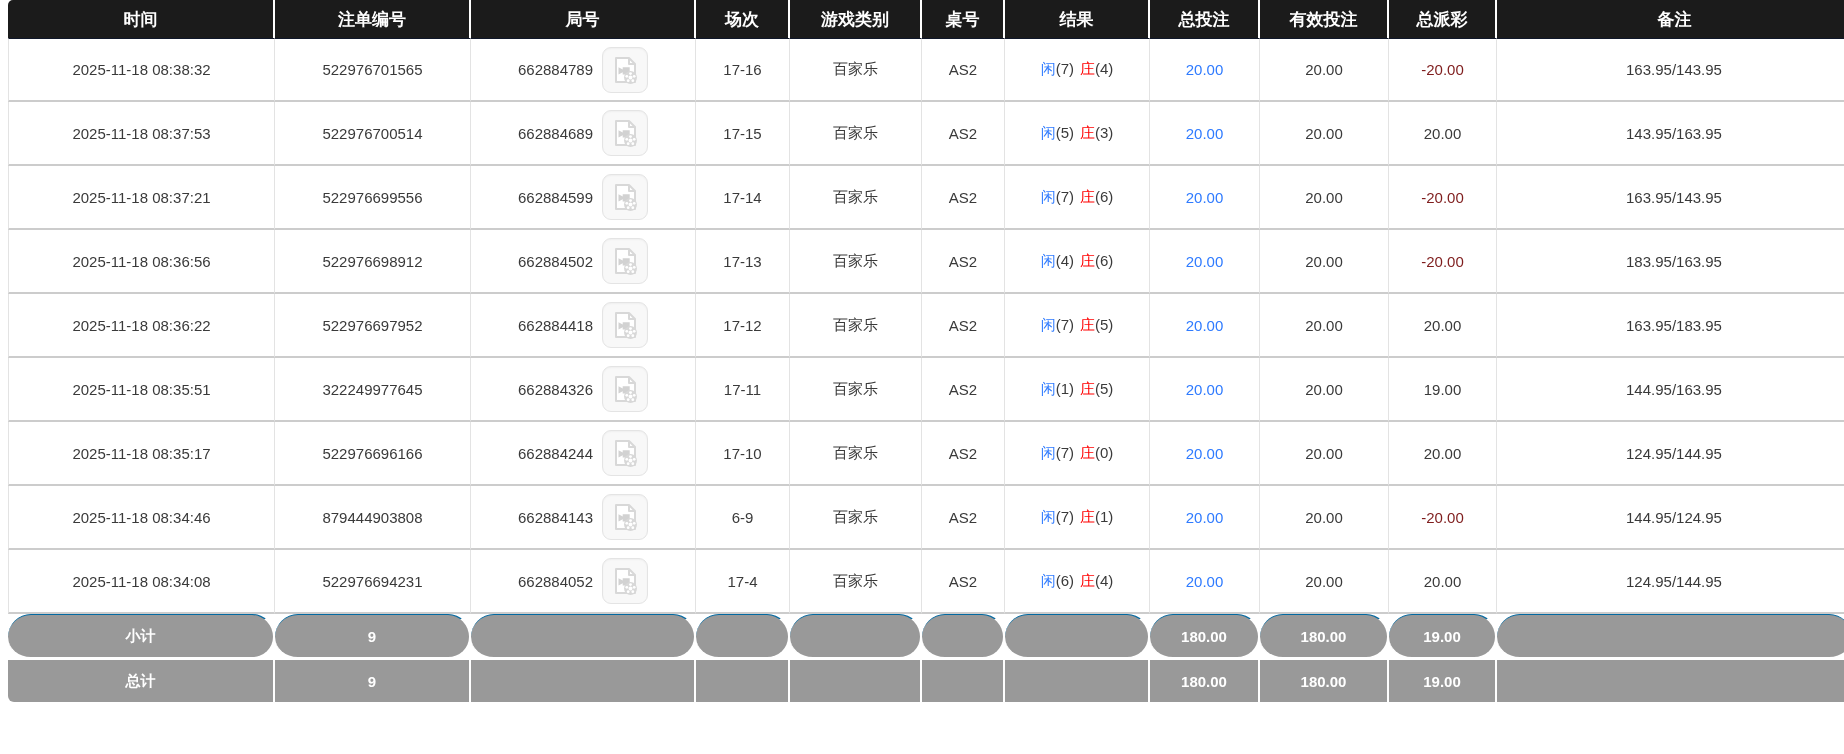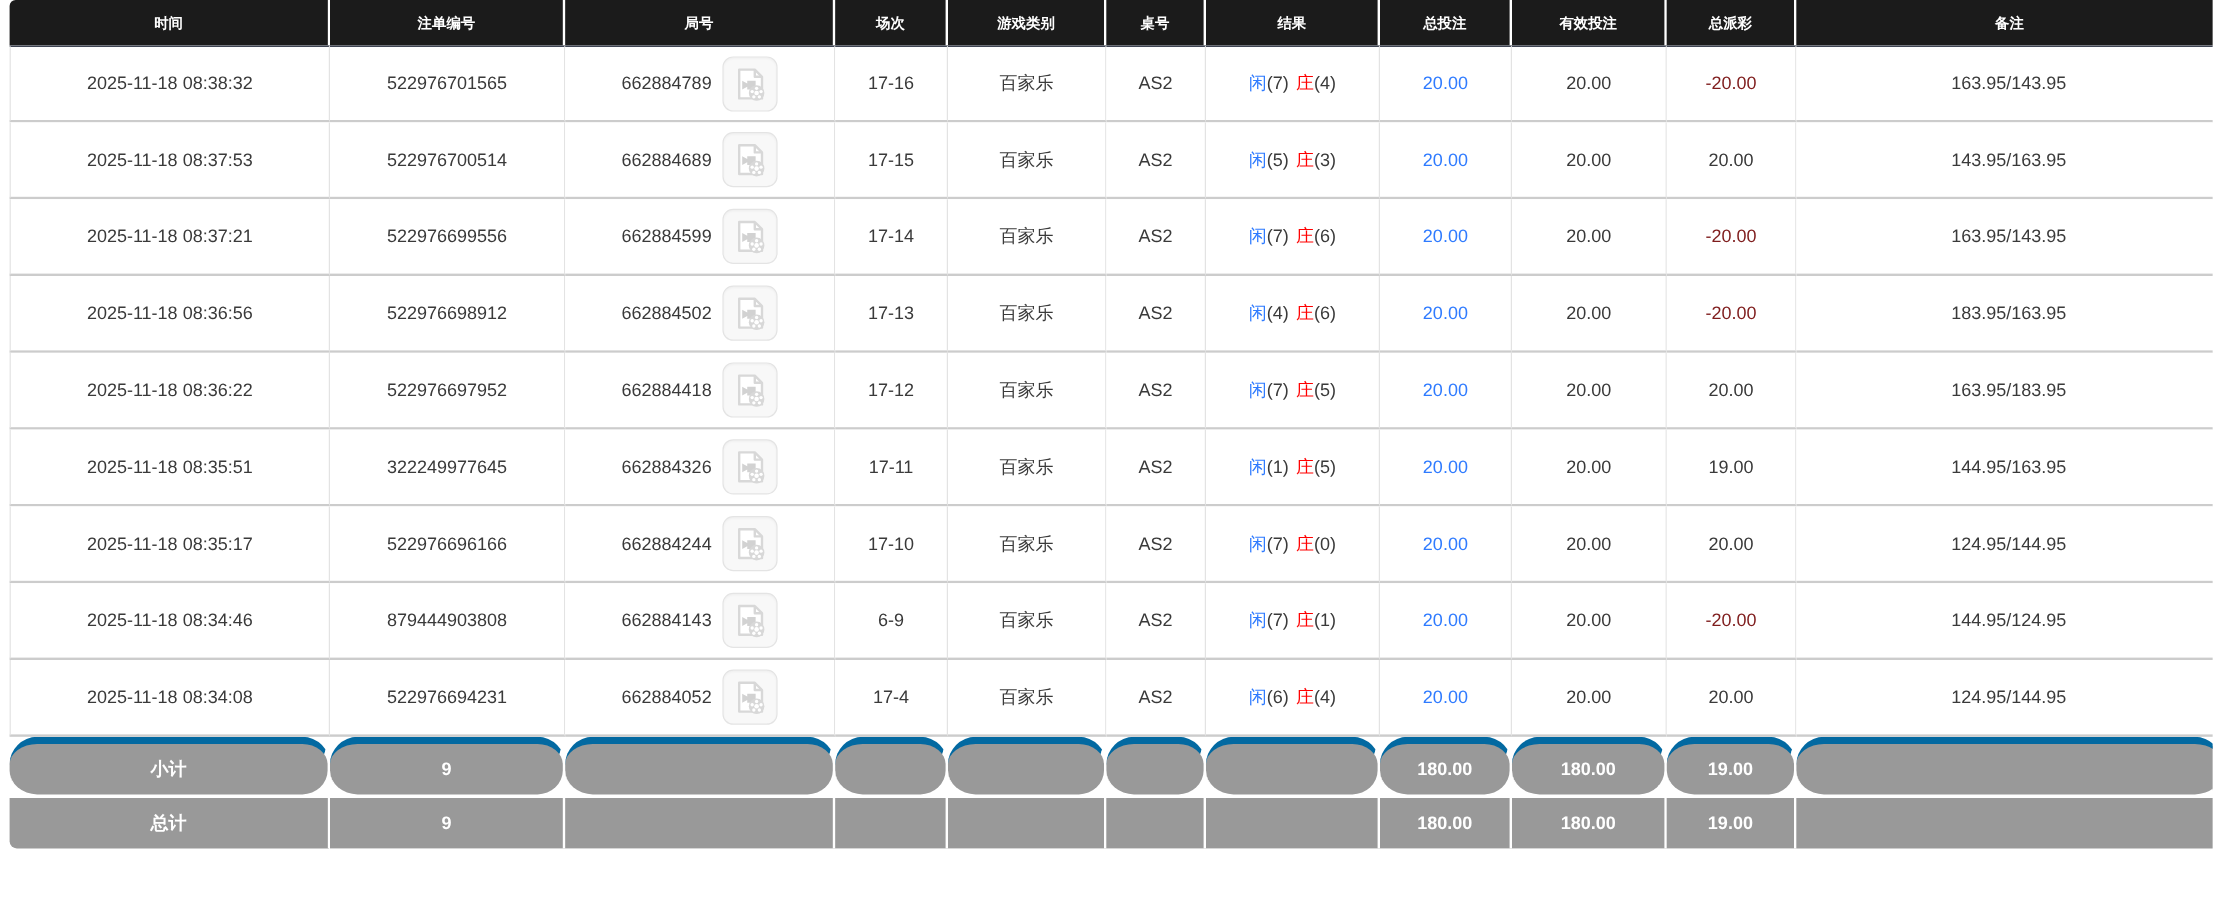--- a/index.html
+++ b/index.html
@@ -19,21 +19,21 @@
   table.bet-table {
     width: 100%;
     border-collapse: separate;
     border-spacing: 0;
     table-layout: fixed;
   }
   
   thead th {
     background: #1b1b1b;
     color: #ffffff;
-    font-size: 12px;
+    font-size: 17px;
     font-weight: bold;
     height: 38px;
     text-align: center;
     vertical-align: middle;
     border-right: 2px solid #ffffff;
     padding: 0;
   }
   thead th:last-child { border-right: none; }
   thead th:first-child { border-top-left-radius: 5px; }
   thead th:last-child  { border-top-right-radius: 5px; }
@@ -89,21 +89,21 @@
     color: #ffffff;
     font-size: 15px;
     font-weight: bold;
     text-align: center;
     vertical-align: middle;
     height: 42px;
     border-right: 2px solid #ffffff;
     padding: 0;
   }
   tfoot td:last-child { border-right: none; }
-  tfoot tr.subtotal-row td { border-top: 6px solid #0369a1; border-bottom: 3px solid #ffffff; border-radius: 23px; }
+  tfoot tr.subtotal-row td { border-top: 1px solid #0369a1; border-bottom: 3px solid #ffffff; border-radius: 23px; }
   tfoot tr.total-row td:first-child { border-bottom-left-radius: 6px; }
   tfoot tr.total-row td:last-child  { border-bottom-right-radius: 6px; }
 </style>
 </head>
 <body>
 
 <div class="page">
   <table class="bet-table">
     <colgroup>
       <col style="width:267px">

